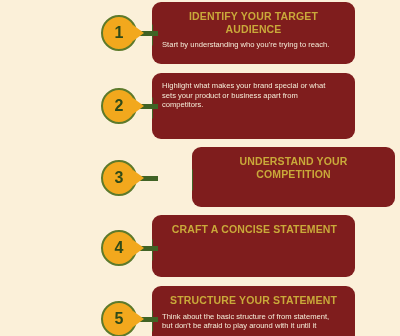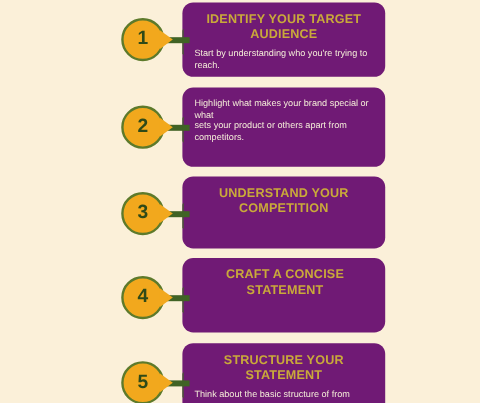--- a/index.html
+++ b/index.html
@@ -27,22 +27,22 @@
   .step {
     position: absolute;
     left: 0;
     width: 400px;
   }
 
   
   .card {
     position: absolute;
     left: 152px;
-    width: 169px;
-    background: #701a75;
+    width: 203px;
+    background: #7f1d1d;
     border-radius: 9px;
     box-sizing: border-box;
     padding: 8px 10px 8px 10px;
     overflow: hidden;
   }
 
   .card-heading {
     color: #c9a93a;
     font-size: 10.5px;
     line-height: 12.5px;
@@ -135,32 +135,32 @@
     <div class="badge" style="left:101px; top:15px;">
       <span class="badge-number">1</span>
       <span class="badge-point"></span>
     </div>
   </div>
 
   <div class="step">
     <div class="card" style="top:73px; height:66px;">
       <div class="card-notch" style="top:24px;"></div>
       <div class="card-body">Highlight what makes your brand special or what
-sets your product or others apart from
+sets your product or business apart from
 competitors.</div>
     </div>
     <div class="connector" style="left:138px; top:104px; width:20px;"></div>
     <div class="badge" style="left:101px; top:88px;">
       <span class="badge-number">2</span>
       <span class="badge-point"></span>
     </div>
   </div>
 
   <div class="step">
-    <div class="card" style="top:147px; height:60px;">
+    <div class="card" style="top:147px; height:60px;margin-left:40px;">
       <div class="card-notch" style="top:22px;"></div>
       <div class="card-heading">UNDERSTAND YOUR COMPETITION</div>
     </div>
     <div class="connector" style="left:138px; top:176px; width:20px;"></div>
     <div class="badge" style="left:101px; top:160px;">
       <span class="badge-number">3</span>
       <span class="badge-point"></span>
     </div>
   </div>
 

